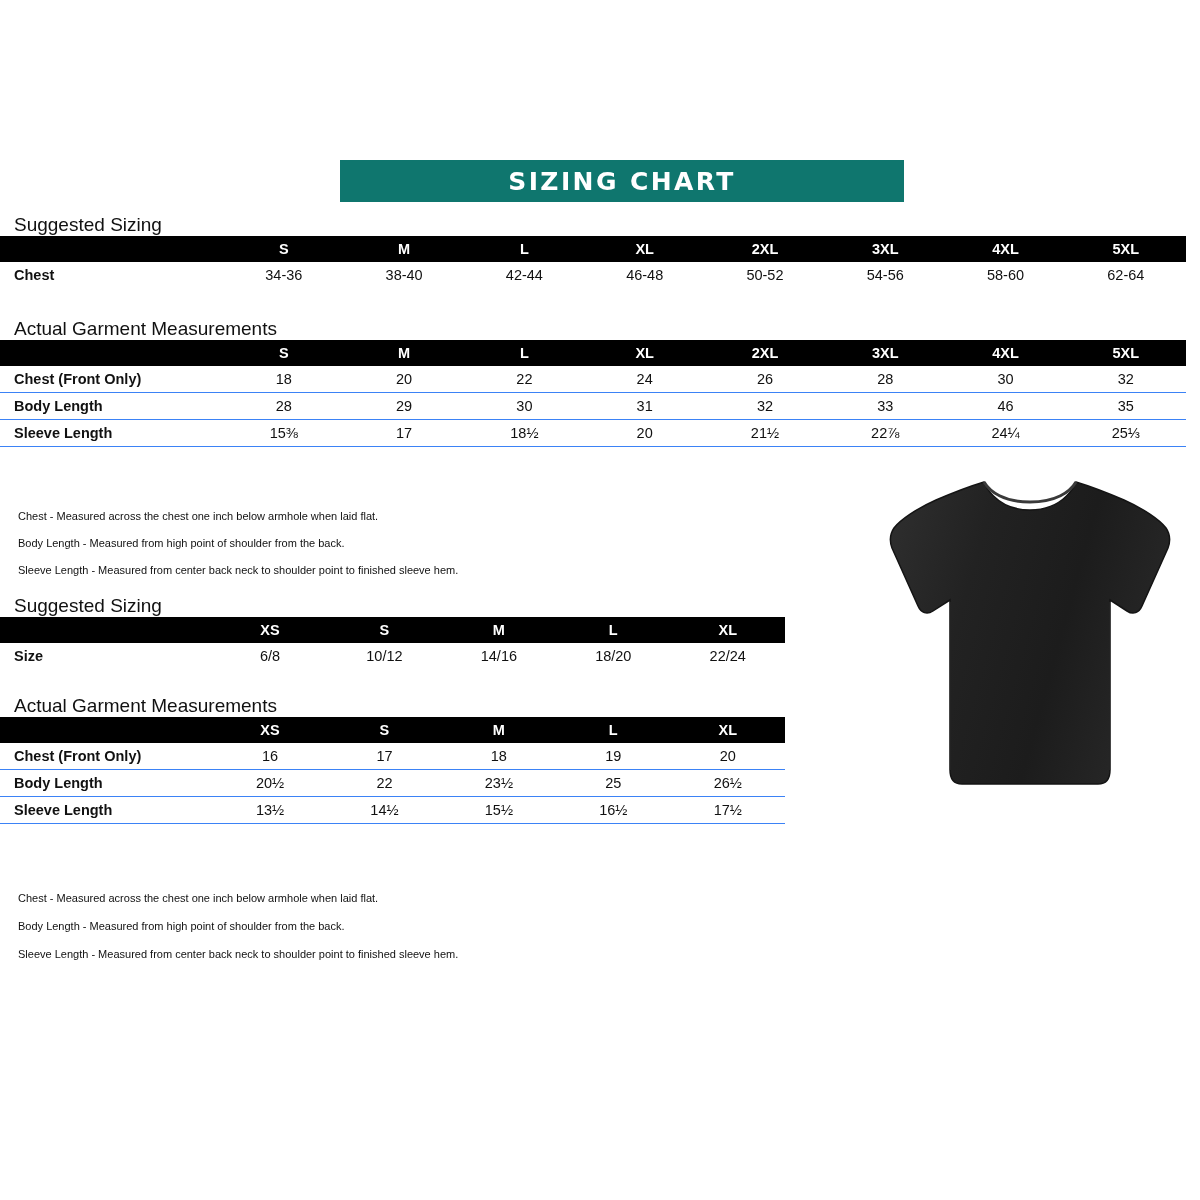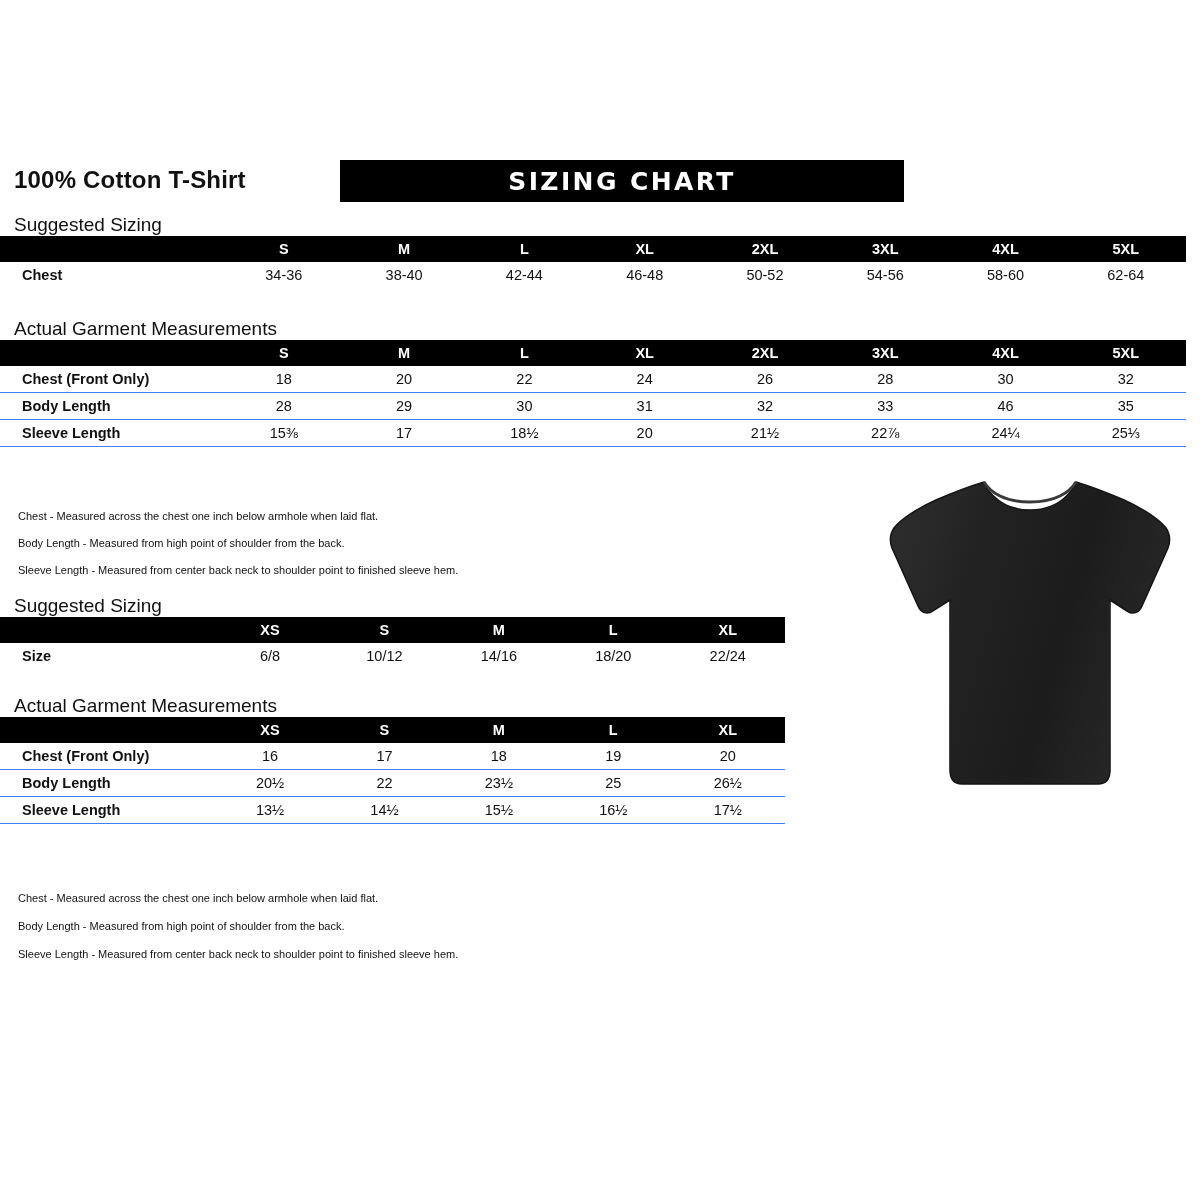--- a/index.html
+++ b/index.html
@@ -32,21 +32,21 @@
     letter-spacing: 0.2px;
     color: #111;
     white-space: nowrap;
   }
   .sizing-chart-banner {
     position: absolute;
     left: 340px;
     top: 160px;
     width: 564px;
     height: 42px;
-    background: #000000;
+    background: #0f766e;
     display: flex;
     align-items: center;
     justify-content: center;
   }
   .sizing-chart-banner span {
     color: #ffffff;
     font-size: 25px;
     font-weight: 700;
     letter-spacing: 2.4px;
     font-family: "DejaVu Sans", sans-serif;
@@ -80,21 +80,21 @@
     color: #ffffff;
     font-weight: 700;
     font-size: 14.5px;
   }
   table.sz thead th.rowhead {
     background: #000;
     color: #000;
   }
   table.sz td.rowhead, table.sz th.rowhead-cell {
     text-align: left;
-    padding-left: 22px;
+    padding-left: 14px;
     font-weight: 600;
     font-size: 14.5px;
     color: #111;
   }
   table.sz tbody tr.lined td {
     border-bottom: 1px solid #3b82f6;
   }
 
   
   .adult-col-head { width: 212px; }
@@ -130,21 +130,20 @@
     top: 470px;
     width: 300px;
     height: 340px;
   }
 </style>
 </head>
 <body>
 
 <div class="page">
 
-  <div class="adult-title">100% Cotton T-Shirt</div>
 
   <div class="sizing-chart-banner">
     <span>SIZING CHART</span>
   </div>
 
   <div class="sub-label" style="left:14px; top:214px;">Suggested Sizing</div>
 
   <table class="sz" id="adult-suggested" style="left:0px; top:236px; width:1186px;">
     <colgroup>
       <col class="adult-col-head">

